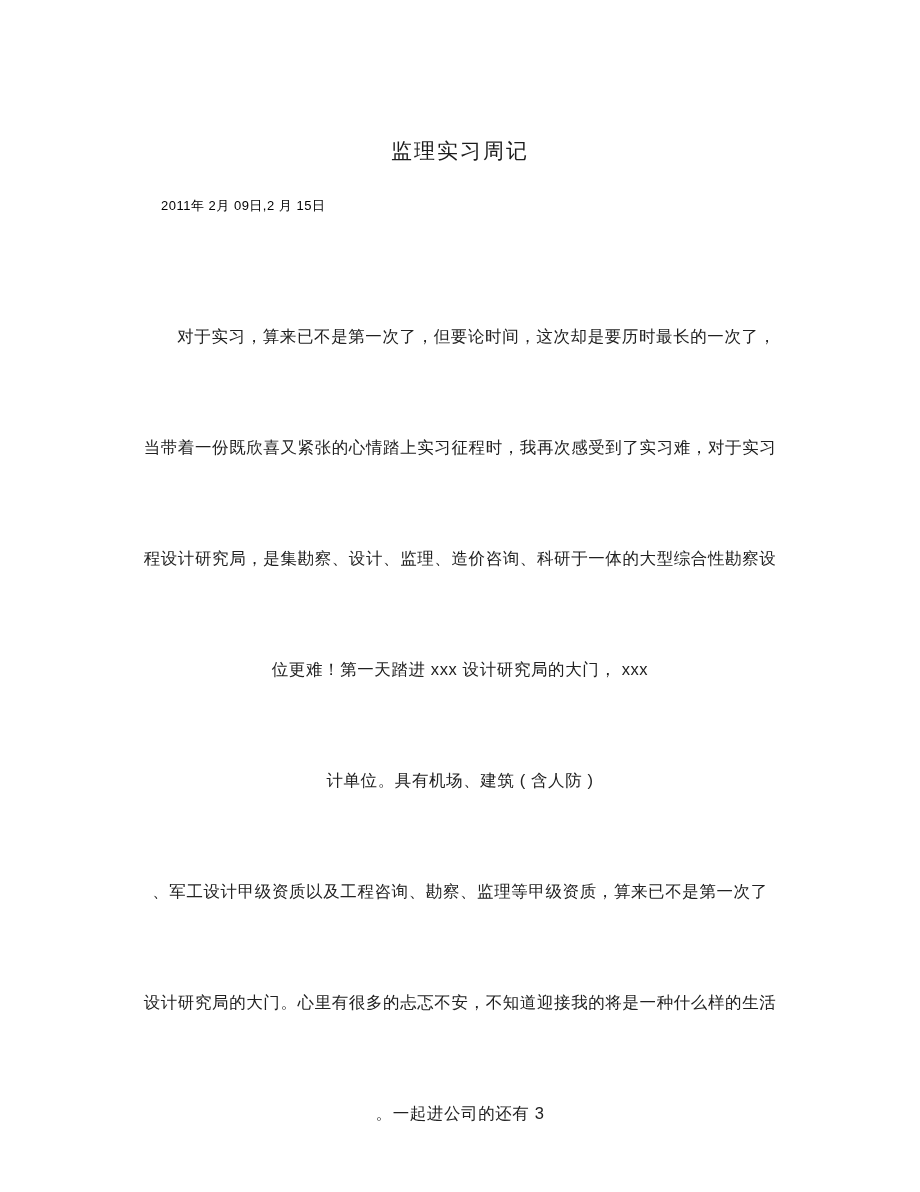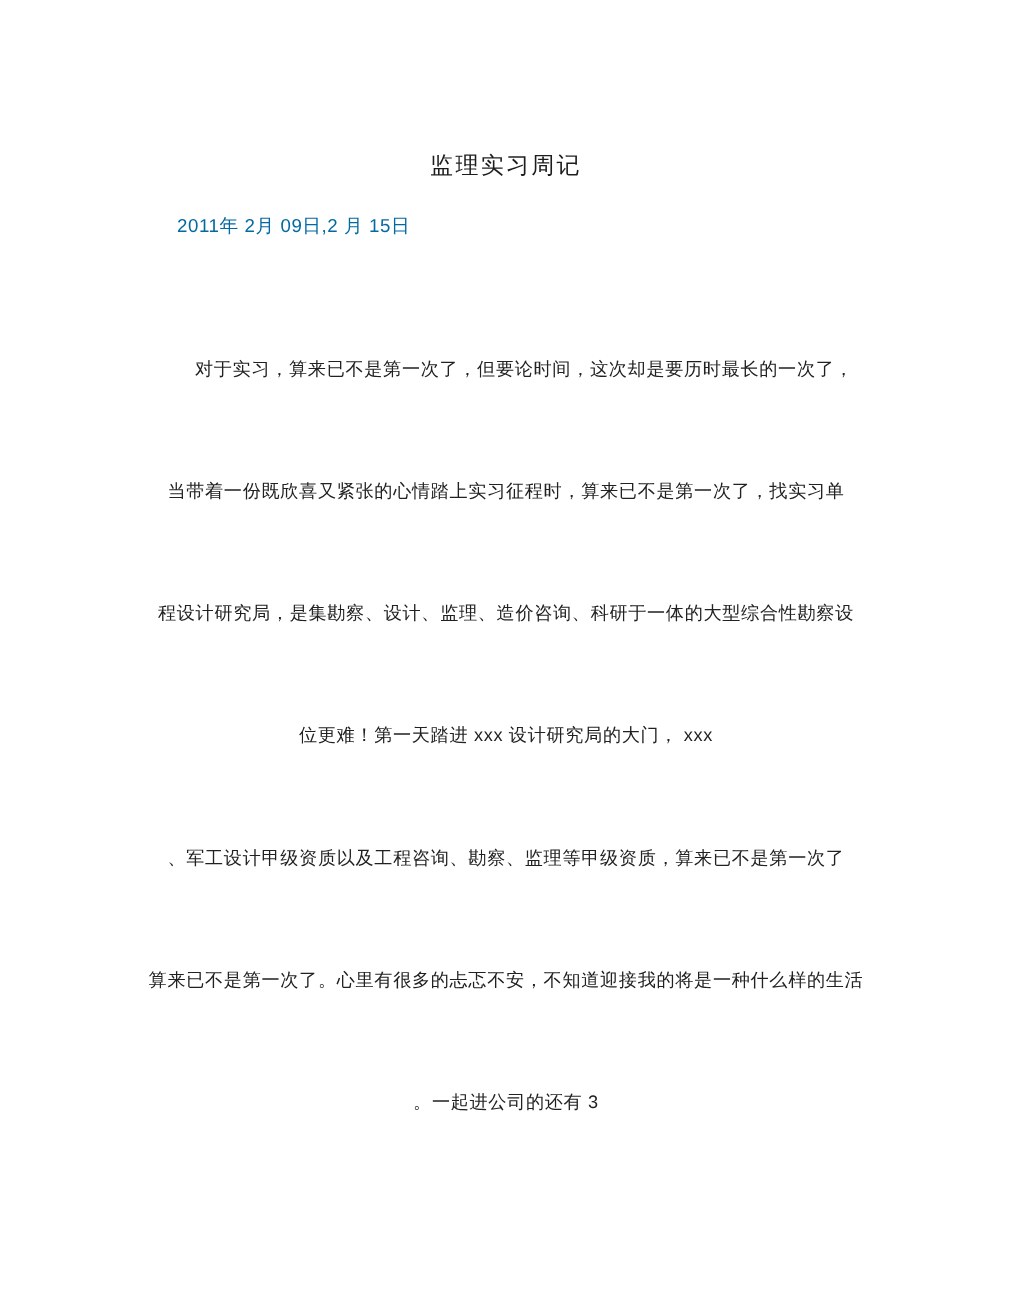--- a/index.html
+++ b/index.html
@@ -21,24 +21,24 @@
     padding-top: 136px;
     text-align: center;
     font-size: 21px;
     font-weight: normal;
     letter-spacing: 2px;
     line-height: 30px;
     color: #1c1c1c;
   }
   .date-line {
     padding: 28px 0 0 26px;
-    font-size: 17px;
+    font-size: 13px;
     line-height: 24px;
     letter-spacing: 0.5px;
-    color: #0369a1;
+    color: #000000;
   }
   .para {
     font-size: 16.5px;
     letter-spacing: 0.6px;
     white-space: pre-wrap;
   }
   .para .line { min-height: 1em; text-align: center; }
   .para-1 { padding-top: 26px; line-height: 37px; }
   .indent-2 { padding-left: 33px; }
 </style>
@@ -47,24 +47,25 @@
 
 <div class="page">
   <div class="content">
 
     <h1 class="doc-title">监理实习周记</h1>
 
     <div class="date-line">2011年 2月 09日,2 月 15日</div>
 
     <div class="para para-1">
       <div class="line indent-2">对于实习，算来已不是第一次了，但要论时间，这次却是要历时最长的一次了，</div>
-      <div class="line">当带着一份既欣喜又紧张的心情踏上实习征程时，算来已不是第一次了，找实习单</div>
+      <div class="line">当带着一份既欣喜又紧张的心情踏上实习征程时，我再次感受到了实习难，对于实习</div>
       <div class="line">程设计研究局，是集勘察、设计、监理、造价咨询、科研于一体的大型综合性勘察设</div>
       <div class="line">位更难！第一天踏进 xxx 设计研究局的大门， xxx</div>
+      <div class="line">计单位。具有机场、建筑 ( 含人防 )</div>
       <div class="line">、军工设计甲级资质以及工程咨询、勘察、监理等甲级资质，算来已不是第一次了</div>
-      <div class="line">算来已不是第一次了。心里有很多的忐忑不安，不知道迎接我的将是一种什么样的生活</div>
+      <div class="line">设计研究局的大门。心里有很多的忐忑不安，不知道迎接我的将是一种什么样的生活</div>
       <div class="line">。一起进公司的还有 3</div>
       
       
     </div>
 
   </div>
 </div>
 
 </body></html>

